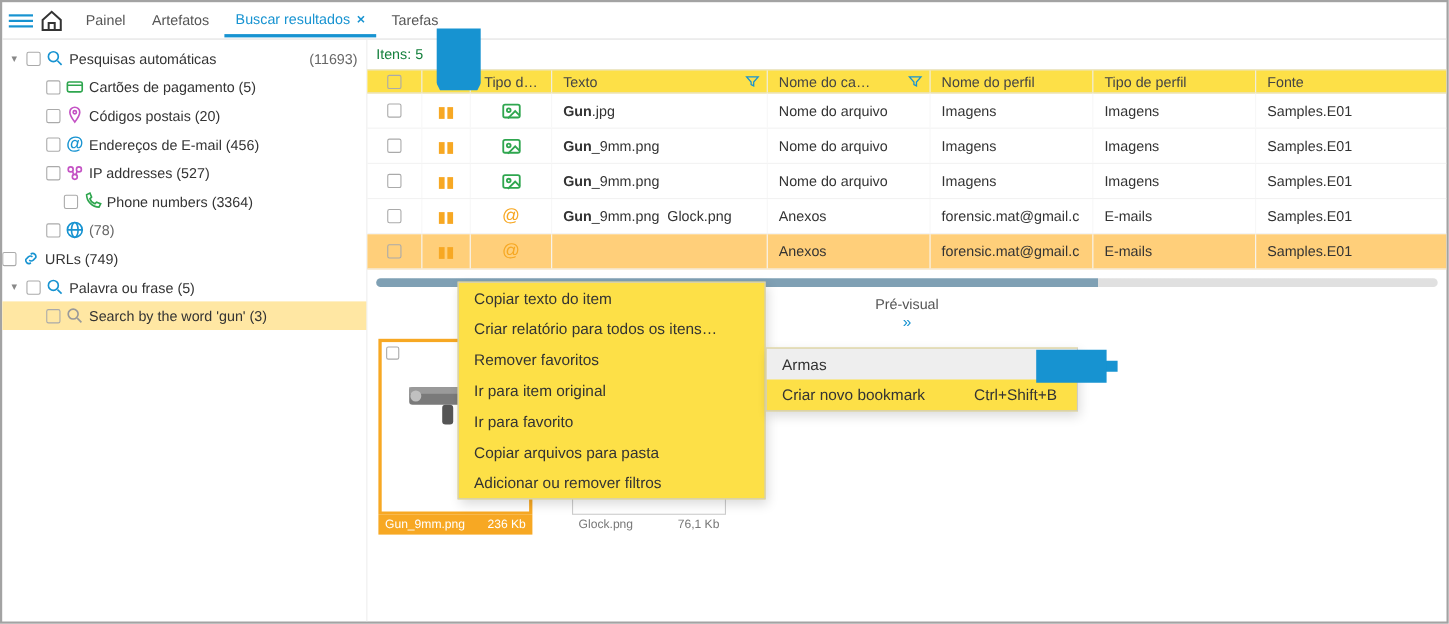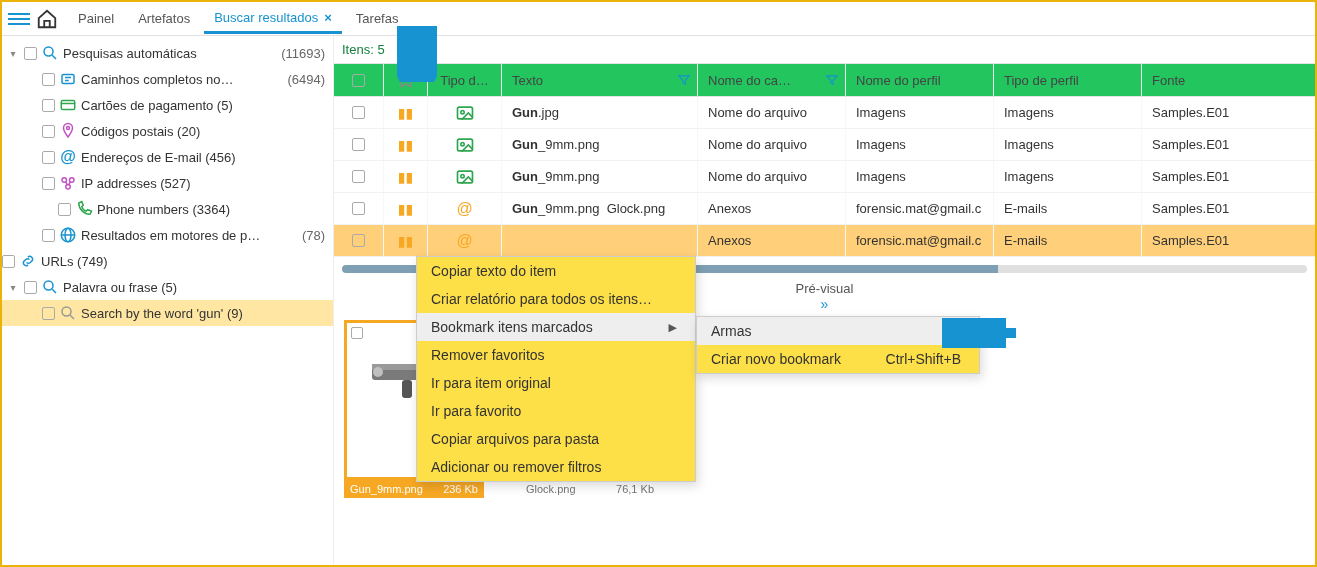--- a/index.html
+++ b/index.html
@@ -1,17 +1,17 @@
 <!DOCTYPE html>
 <html><head>
 <meta charset="utf-8">
 <style>
   * { box-sizing: border-box; margin: 0; padding: 0; }
   body { font-family: "Segoe UI", Arial, sans-serif; font-size: 13px; color: #333; background: #fff; }
-  .app { width: 1317px; height: 567px; border: 2px solid #eab308; position: relative; overflow: hidden; }
+  .app { width: 1317px; height: 567px; border: 2px solid #a3a3a3; position: relative; overflow: hidden; }
 
   
   .topbar { display: flex; align-items: center; height: 34px; border-bottom: 1px solid #e0e0e0; padding: 0 6px; gap: 4px; }
   .hamburger { width: 22px; height: 22px; display: flex; flex-direction: column; justify-content: center; gap: 3px; cursor: pointer; }
   .hamburger span { height: 2px; background: #1793d1; }
   .home-ico { width: 22px; height: 22px; margin: 0 6px 0 2px; }
   .tab { padding: 6px 10px; color: #555; cursor: pointer; display: flex; align-items: center; gap: 6px; }
   .tab.active { color: #1793d1; border-bottom: 3px solid #1793d1; font-weight: 500; }
   .tab .close { font-weight: bold; }
 
@@ -23,21 +23,21 @@
   .tree-row .lbl { flex: 1; overflow: hidden; white-space: nowrap; text-overflow: ellipsis; }
   .tree-row .cnt { color: #666; padding-right: 8px; }
   .arrow { width: 14px; text-align: center; color: #888; font-size: 10px; }
   .cb { width: 13px; height: 13px; border: 1px solid #aaa; border-radius: 2px; }
   .ico { width: 18px; height: 18px; display: flex; align-items: center; justify-content: center; font-size: 14px; }
   .hl { background: #ffe7a3; }
 
   
   .right { flex: 1; display: flex; flex-direction: column; position: relative; }
   .count-bar { padding: 6px 8px; color: #15803d; }
-  .grid-head { display: flex; background: #22c55e; border-top: 1px solid #e5e5e5; border-bottom: 1px solid #e5e5e5; height: 34px; align-items: center; color: #444; }
+  .grid-head { display: flex; background: #fde047; border-top: 1px solid #e5e5e5; border-bottom: 1px solid #e5e5e5; height: 22px; align-items: center; color: #444; }
   .gh { border-right: 1px solid #eee; height: 100%; display: flex; align-items: center; justify-content: center; position: relative; }
   .gh .f { position: absolute; right: 6px; }
   .w-cb { width: 50px; }
   .w-bm { width: 44px; }
   .w-ty { width: 74px; flex-shrink:0; }
   .w-tx { width: 196px; padding-left: 10px; justify-content: flex-start; }
   .w-nc { width: 148px; padding-left: 10px; justify-content: flex-start; }
   .w-np { width: 148px; padding-left: 10px; justify-content: flex-start; }
   .w-tp { width: 148px; padding-left: 10px; justify-content: flex-start; }
   .w-fn { width: 150px; padding-left: 10px; justify-content: flex-start; }
@@ -108,31 +108,20 @@
             <line x1="15" y1="15" x2="20" y2="20"></line>
           </svg>
         <span class="lbl">Pesquisas automáticas</span>
         <span class="cnt">(11693)</span>
       </div>
 
       <div id="items1">
           <div class="tree-row" style="padding-left: 40px;">
             <span class="cb"></span>
             <span class="ico">
-              <svg viewBox="0 0 24 24" stroke="#1793d1" stroke-width="2" fill="none">
-                <rect x="4" y="6" width="16" height="12" rx="2"></rect>
-                <path d="M8 10h8M8 14h5"></path>
-              </svg>
-            </span>
-            <span class="lbl">Caminhos completos no…</span>
-            <span class="cnt">(6494)</span>
-          </div>
-          <div class="tree-row" style="padding-left: 40px;">
-            <span class="cb"></span>
-            <span class="ico">
               <svg viewBox="0 0 24 24" stroke="#2fa64f" stroke-width="2" fill="none">
                 <rect x="3" y="6" width="18" height="12" rx="2"></rect>
                 <line x1="3" y1="10" x2="21" y2="10"></line>
               </svg>
             </span>
             <span class="lbl">Cartões de pagamento (5)</span>
             <span class="cnt"></span>
           </div>
           <div class="tree-row" style="padding-left: 40px;">
             <span class="cb"></span>
@@ -179,21 +168,20 @@
           </div>
           <div class="tree-row" style="padding-left: 40px;">
             <span class="cb"></span>
             <span class="ico">
               <svg viewBox="0 0 24 24" stroke="#1793d1" stroke-width="2" fill="none">
                 <circle cx="12" cy="12" r="9"></circle>
                 <ellipse cx="12" cy="12" rx="4" ry="9"></ellipse>
                 <line x1="3" y1="12" x2="21" y2="12"></line>
               </svg>
             </span>
-            <span class="lbl">Resultados em motores de p…</span>
             <span class="cnt">(78)</span>
           </div>
           <div class="tree-row" style="">
             <span class="cb"></span>
             <span class="ico">
               <svg viewBox="0 0 24 24" stroke="#1793d1" stroke-width="2" fill="none">
                 <path d="M10 14a4 4 0 005 0l3-3a4 4 0 00-5-5l-1 1"></path>
                 <path d="M14 10a4 4 0 00-5 0l-3 3a4 4 0 005 5l1-1"></path>
               </svg>
             </span>
@@ -210,21 +198,21 @@
             <line x1="15" y1="15" x2="20" y2="20"></line>
           </svg>
         <span class="lbl">Palavra ou frase (5)</span>
       </div>
       <div class="tree-row hl" style="padding-left:40px">
         <span class="cb"></span>
         <svg class="ico" viewBox="0 0 24 24" stroke="#999" stroke-width="2" fill="none">
             <circle cx="10" cy="10" r="6"></circle>
             <line x1="15" y1="15" x2="20" y2="20"></line>
           </svg>
-        <span class="lbl">Search by the word 'gun' (9)</span>
+        <span class="lbl">Search by the word 'gun' (3)</span>
       </div>
     </div>
 
     <div class="right">
       <div class="count-bar">Itens: 5</div>
 
       <div class="grid-head">
         <div class="gh w-cb">
             <span class="cb"></span>
           </div>
@@ -395,24 +383,20 @@
         </div>
       </div>
 
       <div class="cmenu" style="left:82px; top:220px; width:280px">
         <div class="mi">
             <span>Copiar texto do item</span>
           </div>
         <div class="mi">
             <span>Criar relatório para todos os itens…</span>
           </div>
-        <div class="mi hover">
-          <span>Bookmark itens marcados</span>
-            <span class="sub-arrow">▶</span>
-        </div>
         <div class="mi">
             <span>Remover favoritos</span>
           </div>
         <div class="mi">
             <span>Ir para item original</span>
           </div>
         <div class="mi">
             <span>Ir para favorito</span>
           </div>
         <div class="mi">

